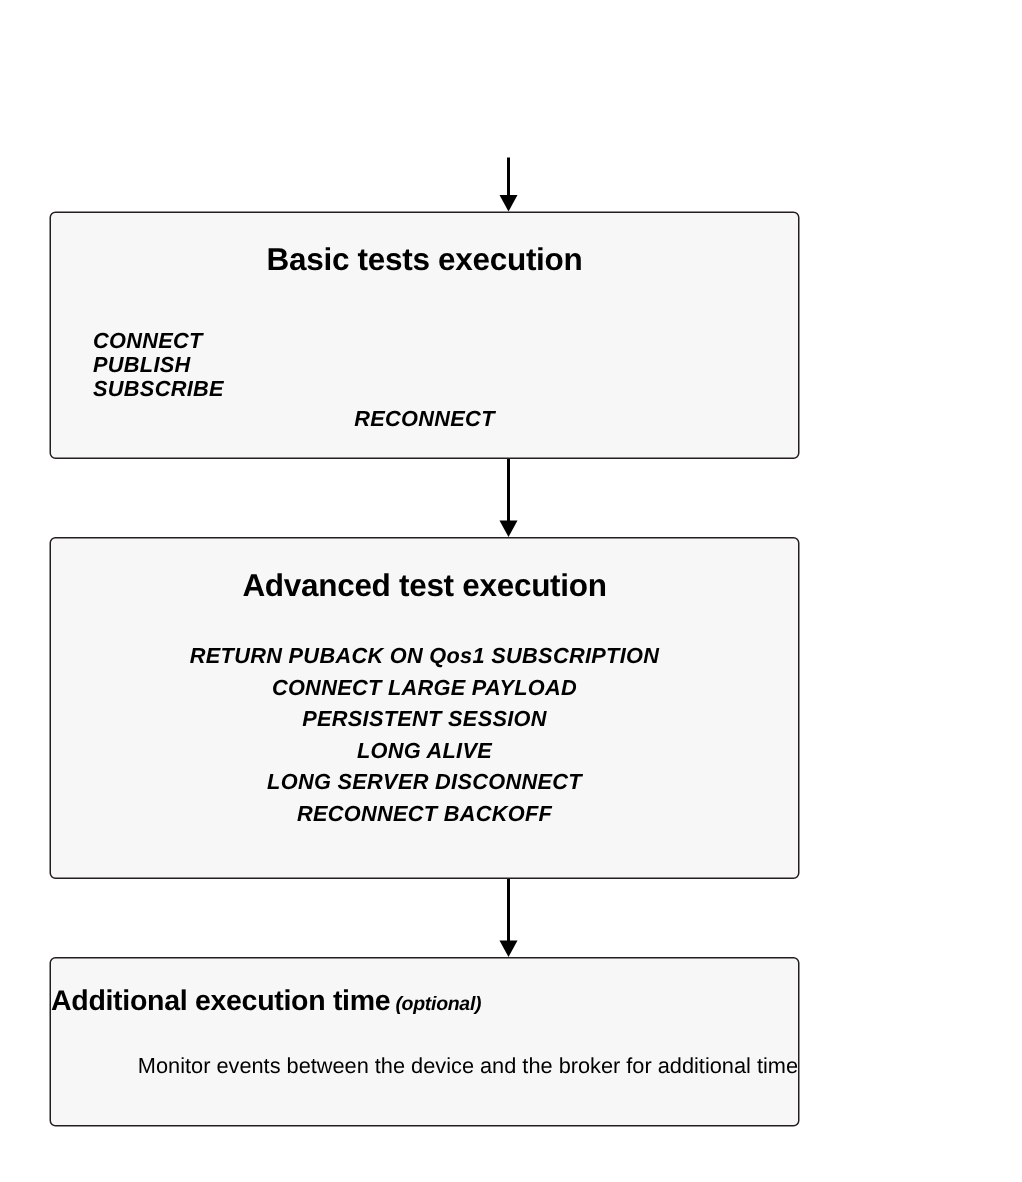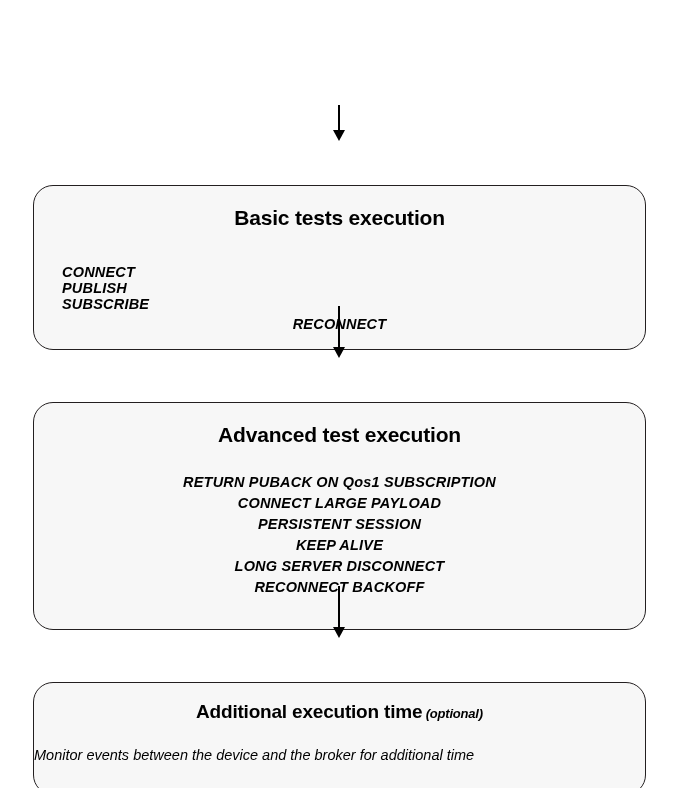--- a/index.html
+++ b/index.html
@@ -37,23 +37,22 @@
     top: 27px;
     width: 575px;
     height: 78px;
     border-radius: 0;
     display: flex;
     align-items: center;
     justify-content: center;
   }
   .box-round {
     left: 33px;
-    width: 613px;
-    border-radius: 20px;
-    margin-top: 44px;
+    width: 500px;
+    border-radius: 4px;
   }
   .box-basic    { top: 141px;  height: 165px; }
   .box-advanced { top: 358px;  height: 228px; }
   .box-extra    { top: 638px;  height: 113px; }
 
   
   .title-main {
     font-size: 29px;
     font-weight: bold;
     letter-spacing: -0.2px;
@@ -64,21 +63,21 @@
     font-size: 21px;
     font-weight: bold;
     text-align: center;
     letter-spacing: -0.2px;
     margin: 0;
     padding-top: 20px;
   }
   .title-extra {
     font-size: 19px;
     font-weight: bold;
-    text-align: center;
+    text-align: left;
     letter-spacing: -0.2px;
     margin: 0;
     padding-top: 18px;
   }
   .optional-tag {
     font-size: 13px;
     font-weight: bold;
     font-style: italic;
   }
 
@@ -122,24 +121,23 @@
     display: block;
     line-height: 21px;
   }
 
   
   .extra-desc {
     position: absolute;
     left: 0;
     right: 0;
     top: 64px;
-    text-align: left;
+    text-align: right;
     font-size: 14.5px;
     font-weight: normal;
-    font-style: italic;
   }
 
   
   .arrow {
     position: absolute;
     left: 332px;
     width: 14px;
   }
   .arrow .shaft {
     position: absolute;
@@ -196,21 +194,21 @@
     <div class="shaft"></div>
     <div class="head"></div>
   </div>
 
   <div class="box box-round box-advanced">
     <div class="title-section">Advanced test execution</div>
     <div class="adv-list">
       <span class="test-item">RETURN PUBACK ON Qos1 SUBSCRIPTION</span>
       <span class="test-item">CONNECT LARGE PAYLOAD</span>
       <span class="test-item">PERSISTENT SESSION</span>
-      <span class="test-item">KEEP ALIVE</span>
+      <span class="test-item">LONG ALIVE</span>
       <span class="test-item">LONG SERVER DISCONNECT</span>
       <span class="test-item">RECONNECT BACKOFF</span>
     </div>
   </div>
 
   <div class="arrow arrow-3">
     <div class="shaft"></div>
     <div class="head"></div>
   </div>
 

